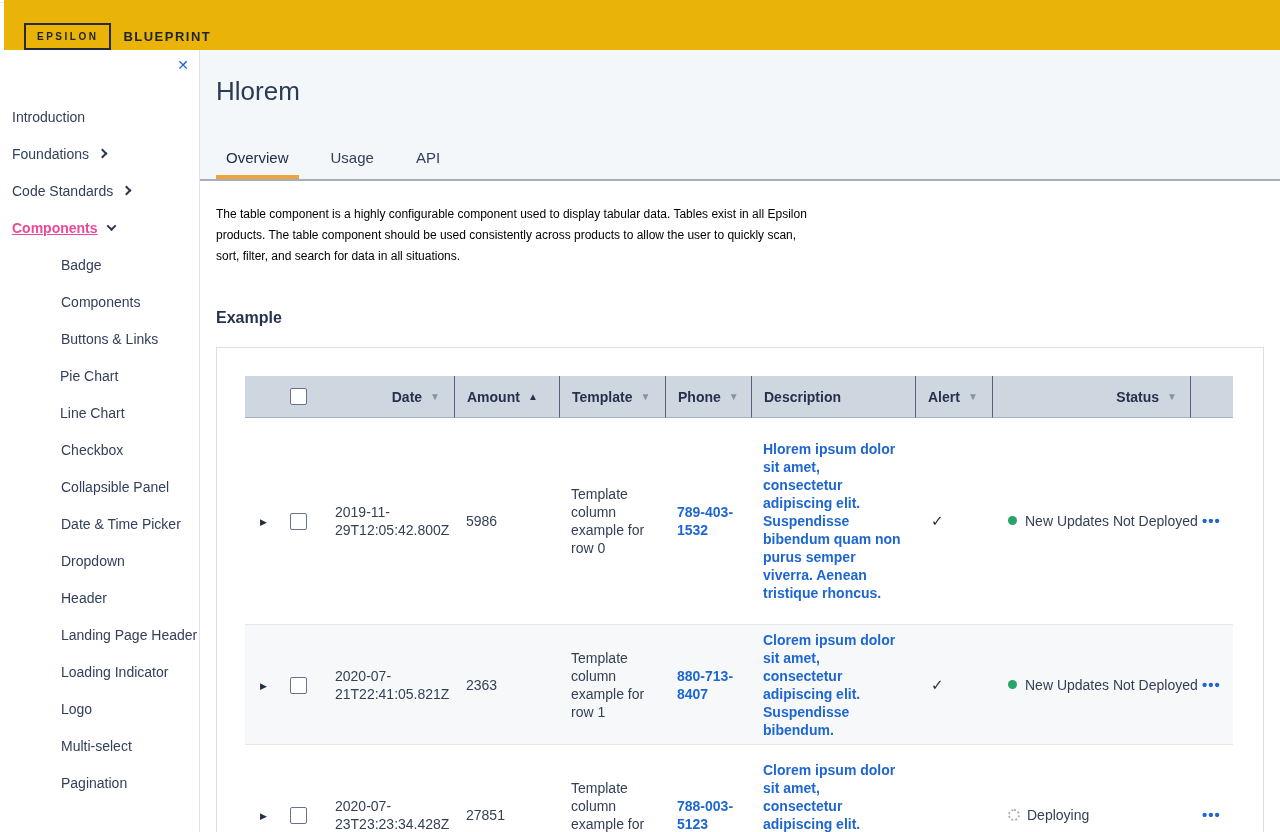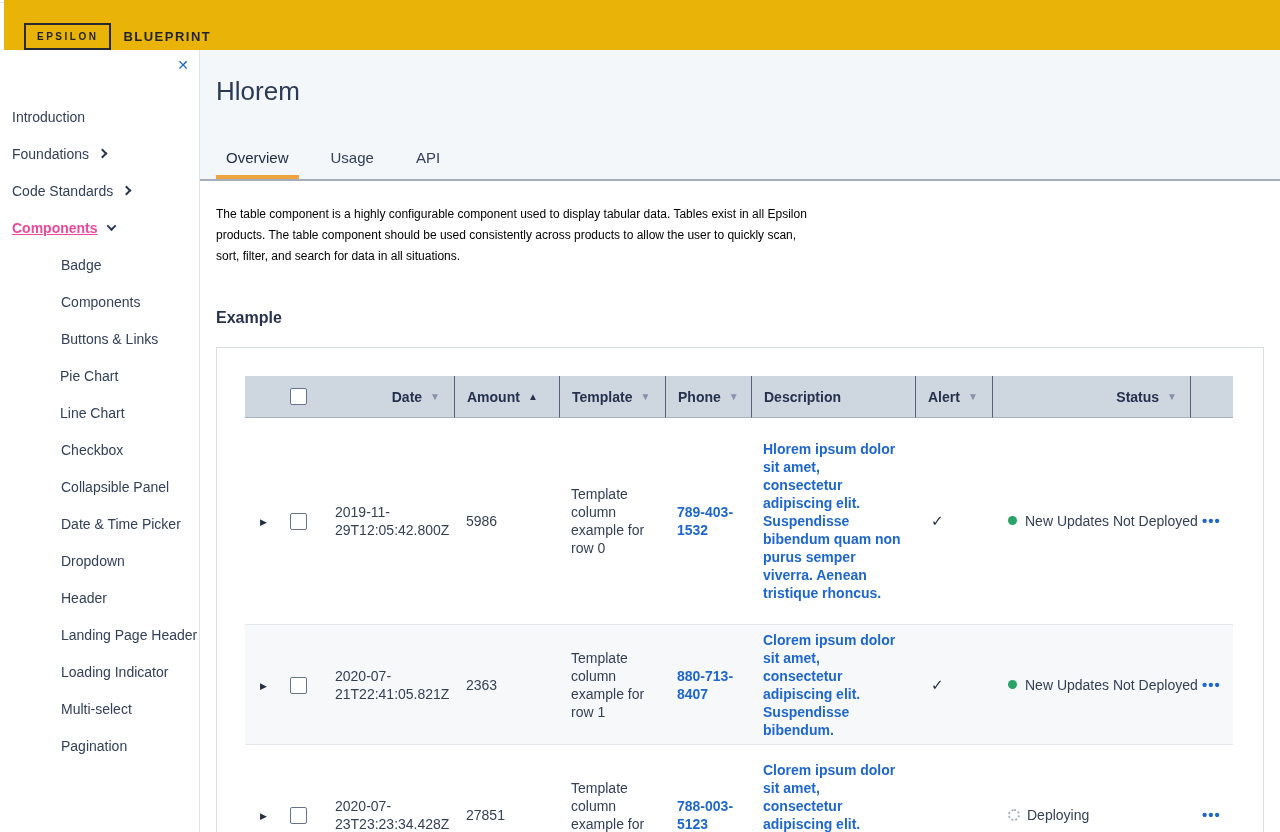--- a/index.html
+++ b/index.html
@@ -129,20 +129,23 @@
       <div class="nav-item lvl1">
           <span>Header</span>
         </div>
       <div class="nav-item lvl1">
           <span>Landing Page Header</span>
         </div>
       <div class="nav-item lvl1">
           <span>Loading Indicator</span>
         </div>
       <div class="nav-item lvl1">
+          <span>Logo</span>
+        </div>
+      <div class="nav-item lvl1">
           <span>Multi-select</span>
         </div>
       <div class="nav-item lvl1">
           <span>Pagination</span>
         </div>
     </div>
   </div>
 
   <div class="main">
     <div class="hero">

